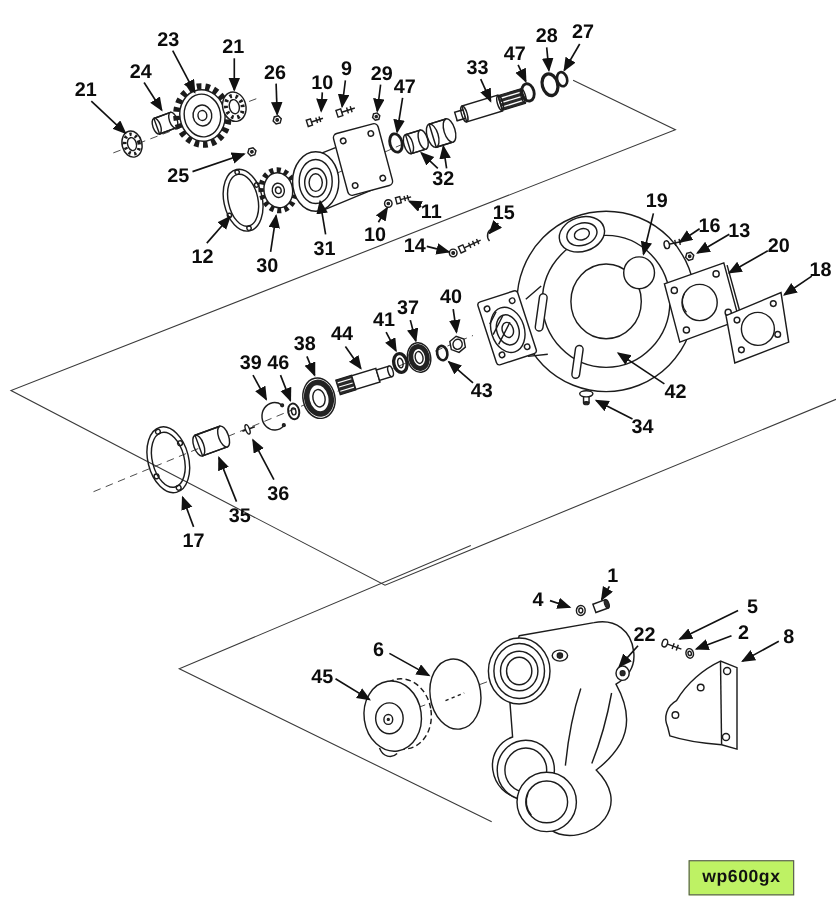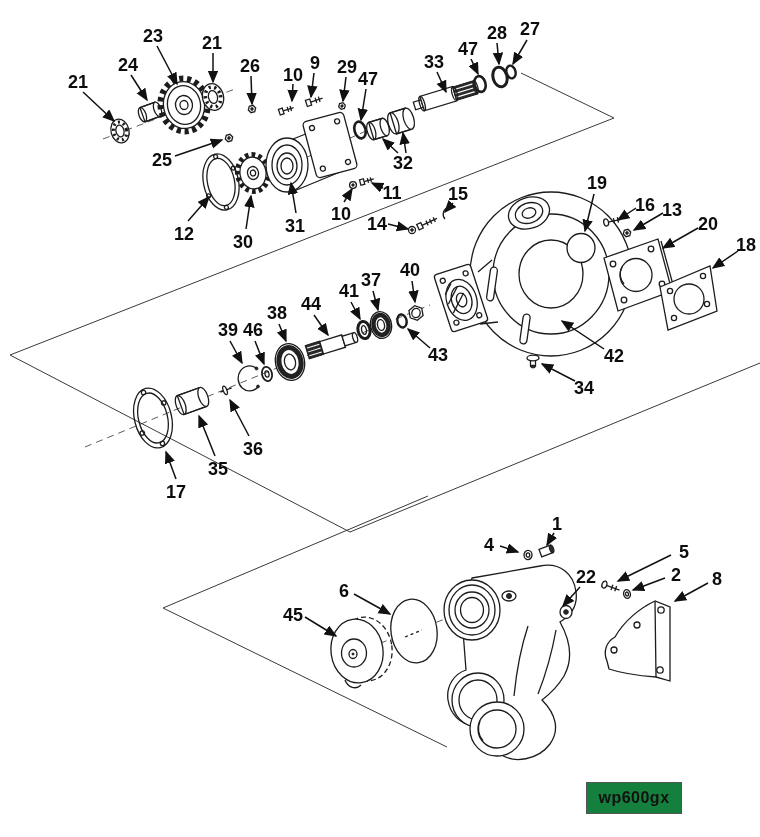--- a/index.html
+++ b/index.html
@@ -7,23 +7,23 @@
          font-family:"Liberation Sans",sans-serif;}
   #diagram{position:absolute;left:0;top:0;}
   .ln{fill:none;stroke:#1c1c1c;stroke-width:1.3;}
   .wh{fill:#fff;stroke:#1c1c1c;stroke-width:1.3;}
   .dk{fill:#2a2a2a;stroke:#1c1c1c;stroke-width:1;}
   .pl{fill:none;stroke:#3a3a3a;stroke-width:1;}
   .ax{fill:none;stroke:#333;stroke-width:.8;stroke-dasharray:7 5;}
   .ld{stroke:#111;stroke-width:1.5;}
   .co{font-family:"Liberation Sans",sans-serif;font-weight:bold;font-size:18px;
       fill:#0c0c0c;text-anchor:middle;}
-  .plate{position:absolute;left:586px;top:782px;width:94px;height:30px;
+  .plate{position:absolute;left:626px;top:782px;width:94px;height:30px;
          border:1.5px solid #555;display:flex;align-items:center;justify-content:center;
-         font-weight:bold;font-size:16px;color:#111;background:#15803d;letter-spacing:.5px;}
+         font-weight:bold;font-size:16px;color:#111;background:#bef264;letter-spacing:.5px;}
 </style>
 </head>
 <body>
 
 <div id="stage">
 <svg id="diagram" width="760" height="837" viewBox="0 0 760 837">
   <defs>
     <marker id="ah" markerWidth="9" markerHeight="8" refX="7.5" refY="3.5" orient="auto">
       <path d="M0,0 L8.5,3.5 L0,7 Z" fill="#111"></path>
     </marker>

